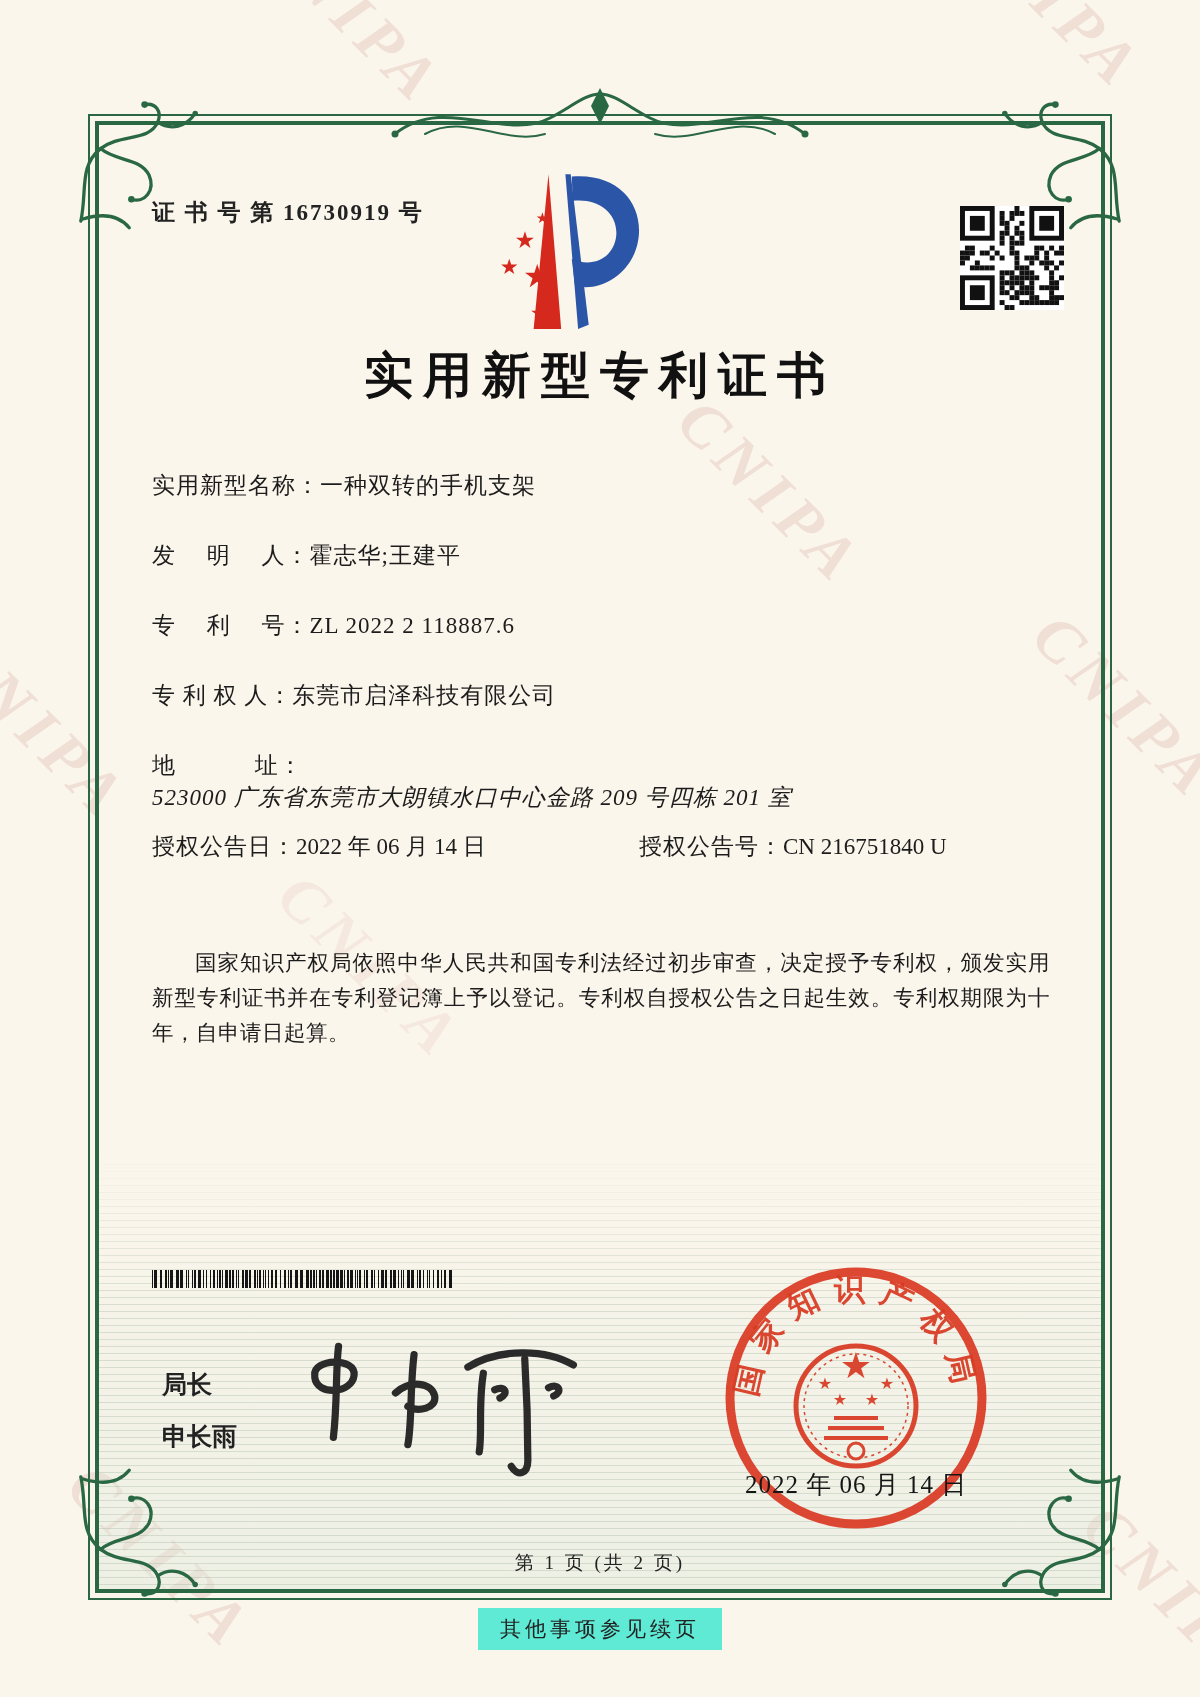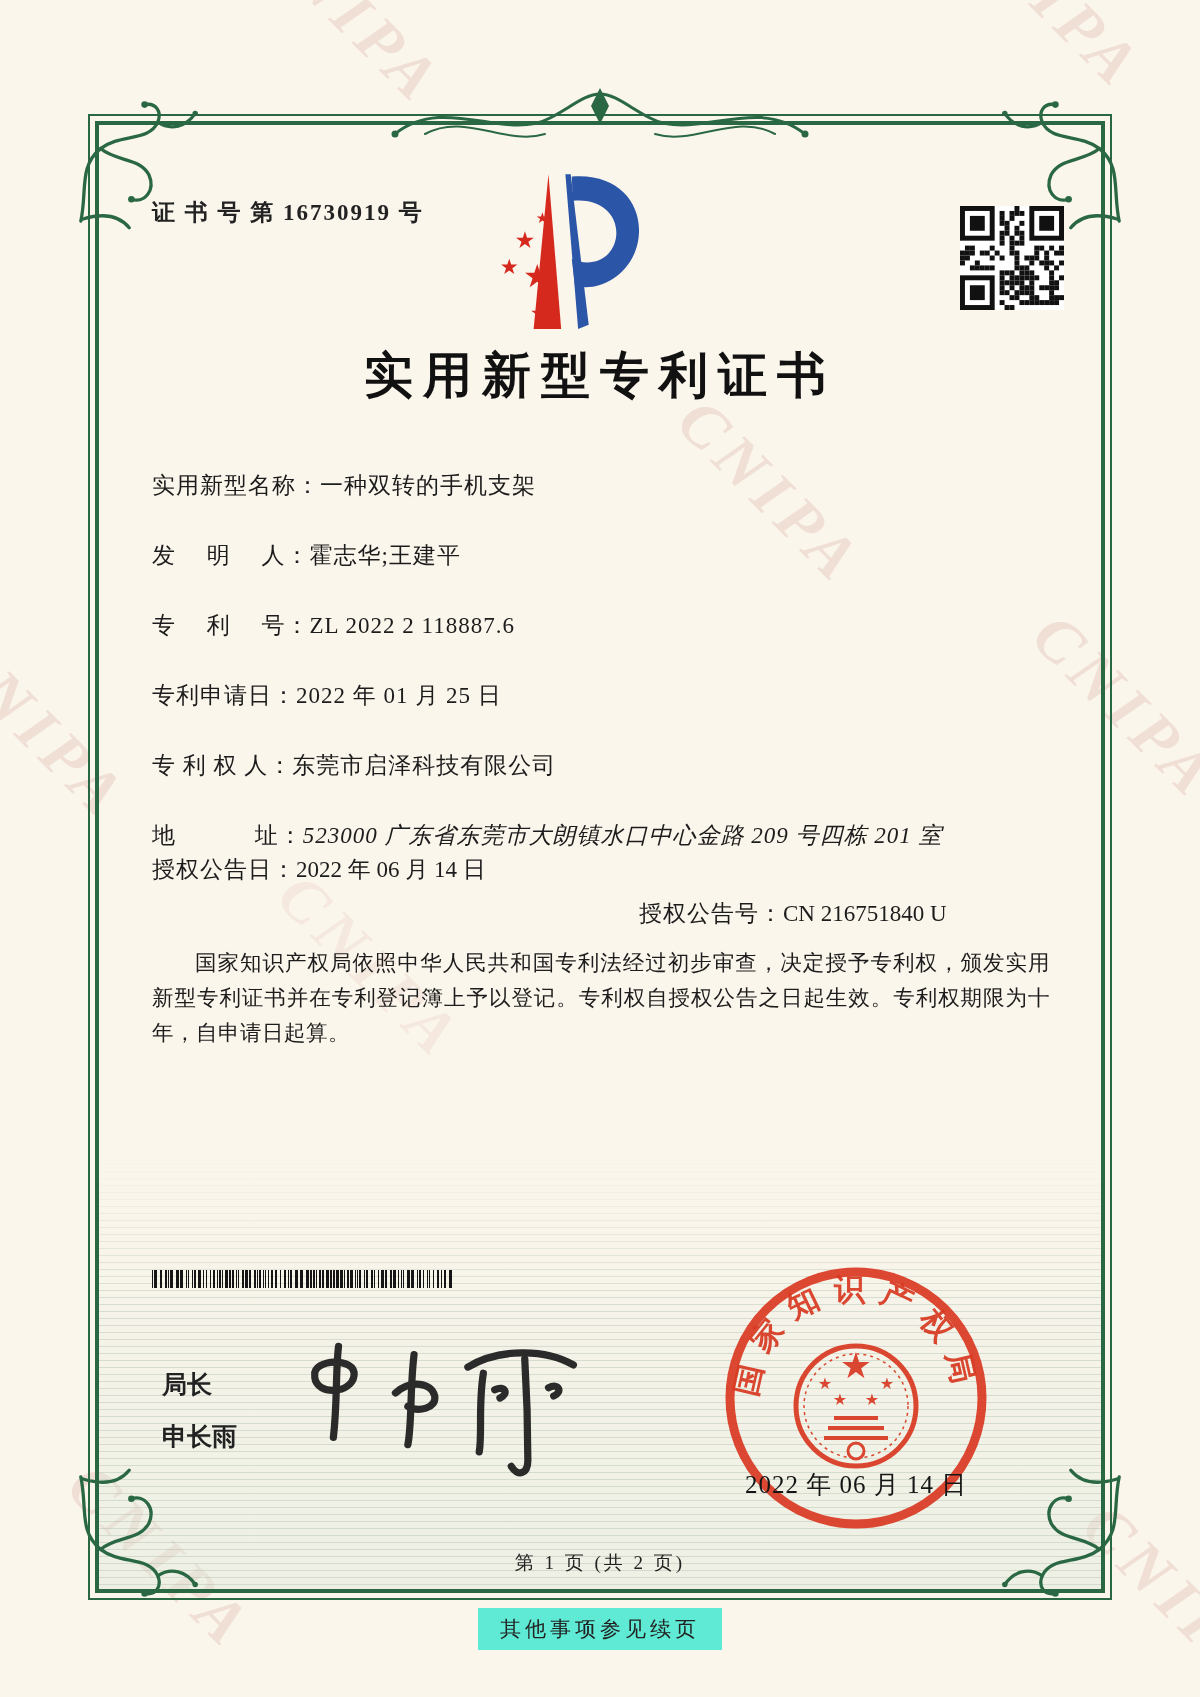--- a/index.html
+++ b/index.html
@@ -62,25 +62,25 @@
   .title{
     position:absolute;left:0;right:0;top:343px;
     text-align:center;font-size:49px;font-weight:700;
     letter-spacing:10px;color:#111;
   }
   
   .fields{position:absolute;left:152px;top:470px;right:148px;font-size:23px;}
   .frow{display:flex;line-height:32px;margin-bottom:38px;}
   .flabel{flex:none;white-space:pre;letter-spacing:1px;}
   .fvalue{flex:1;letter-spacing:1px;}
-  .frow.addr{margin-bottom:2px;}
+  .frow.addr{margin-bottom:17px;flex-direction:column;}
   .frow.addr .fvalue{max-width:745px;font-style:italic;}
   .grant-row{display:flex;line-height:32px;margin-top:2px;}
   .grant-left{flex:none;width:487px;display:flex;}
-  .grant-right{flex:none;display:flex;margin-top:44px;}
+  .grant-right{flex:none;display:flex;}
   
   .paras{
     position:absolute;left:152px;right:150px;top:946px;
     font-size:21.5px;line-height:35px;text-align:justify;letter-spacing:0.5px;
   }
   .paras p{margin:0 0 2px 0;text-indent:2em;}
   
   .barcode{position:absolute;left:152px;top:1270px;width:302px;height:18px;}
   .director-title{position:absolute;left:162px;top:1368px;font-size:25px;font-weight:700;
     font-family:"Liberation Sans","DejaVu Sans",sans-serif;color:#222;}
@@ -342,24 +342,20 @@
     </div>
     <div class="frow">
       <span class="flabel">发　 明 　人：</span>
       <span class="fvalue">霍志华;王建平</span>
     </div>
     <div class="frow">
       <span class="flabel">专　 利 　号：</span>
       <span class="fvalue">ZL 2022 2 118887.6</span>
     </div>
     <div class="frow">
-      <span class="flabel">专利申请日：</span>
-      <span class="fvalue">2022 年 01 月 25 日</span>
-    </div>
-    <div class="frow">
       <span class="flabel">专 利 权 人：</span>
       <span class="fvalue">东莞市启泽科技有限公司</span>
     </div>
     <div class="frow addr">
       <span class="flabel">地　　　 址：</span>
       <span class="fvalue">523000 广东省东莞市大朗镇水口中心金路 209 号四栋 201 室</span>
     </div>
     <div class="grant-row">
       <span class="grant-left">
         <span class="flabel">授权公告日：</span>

